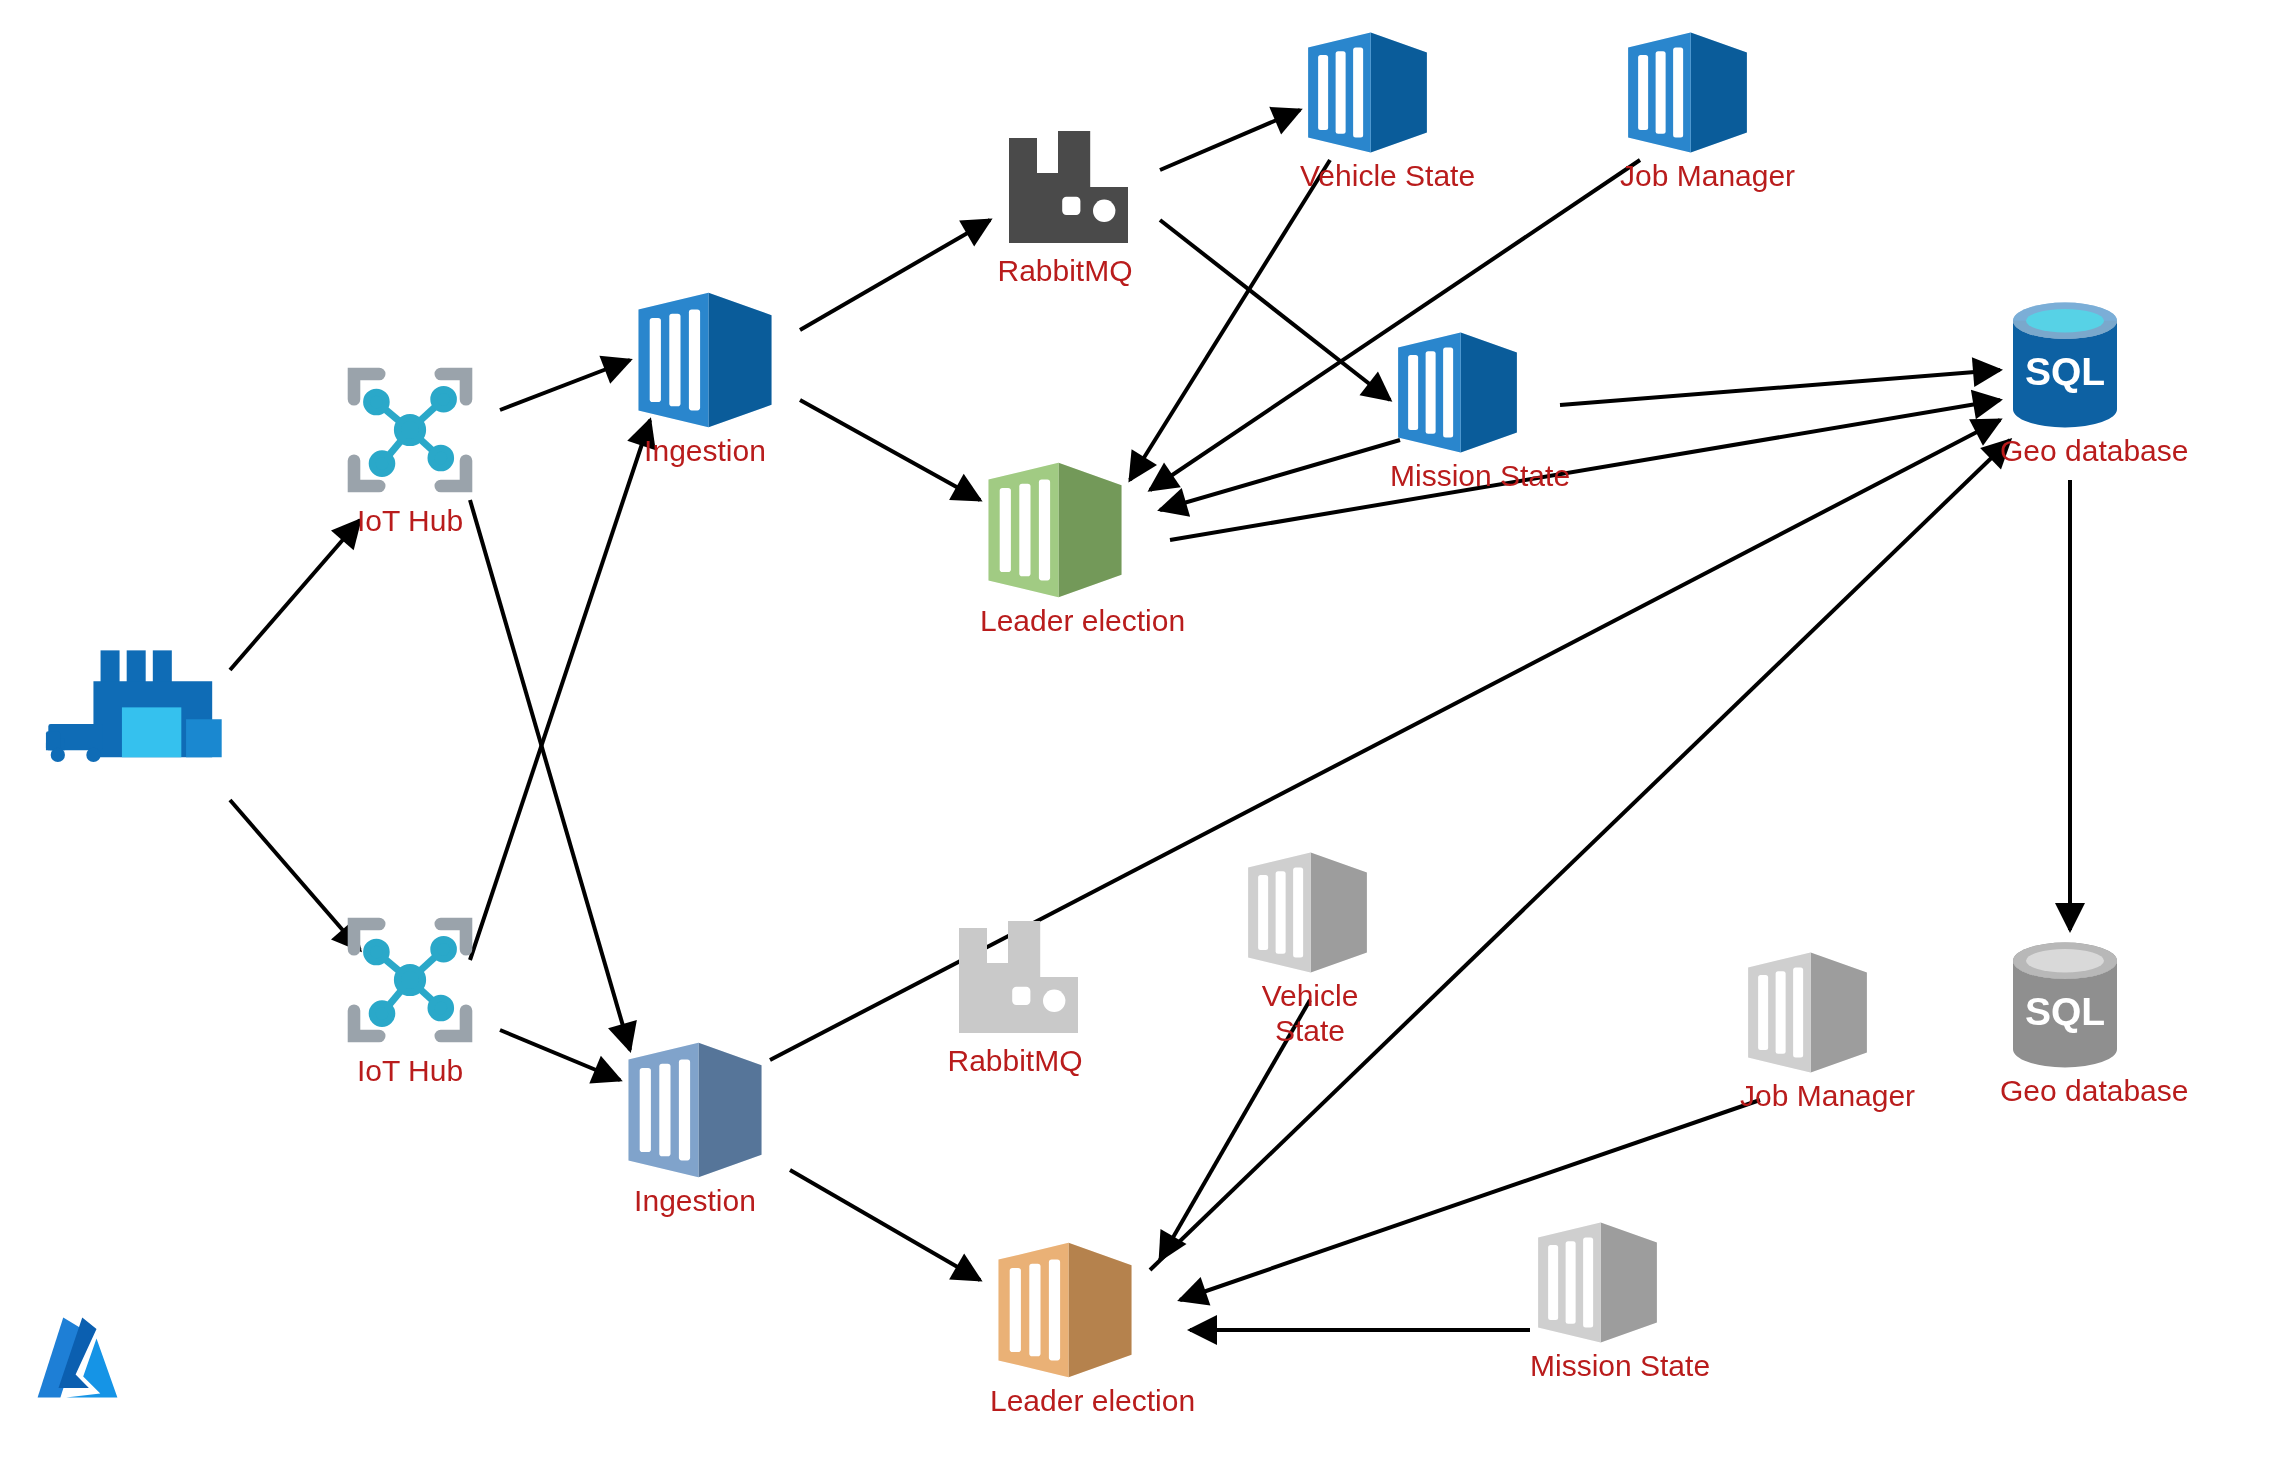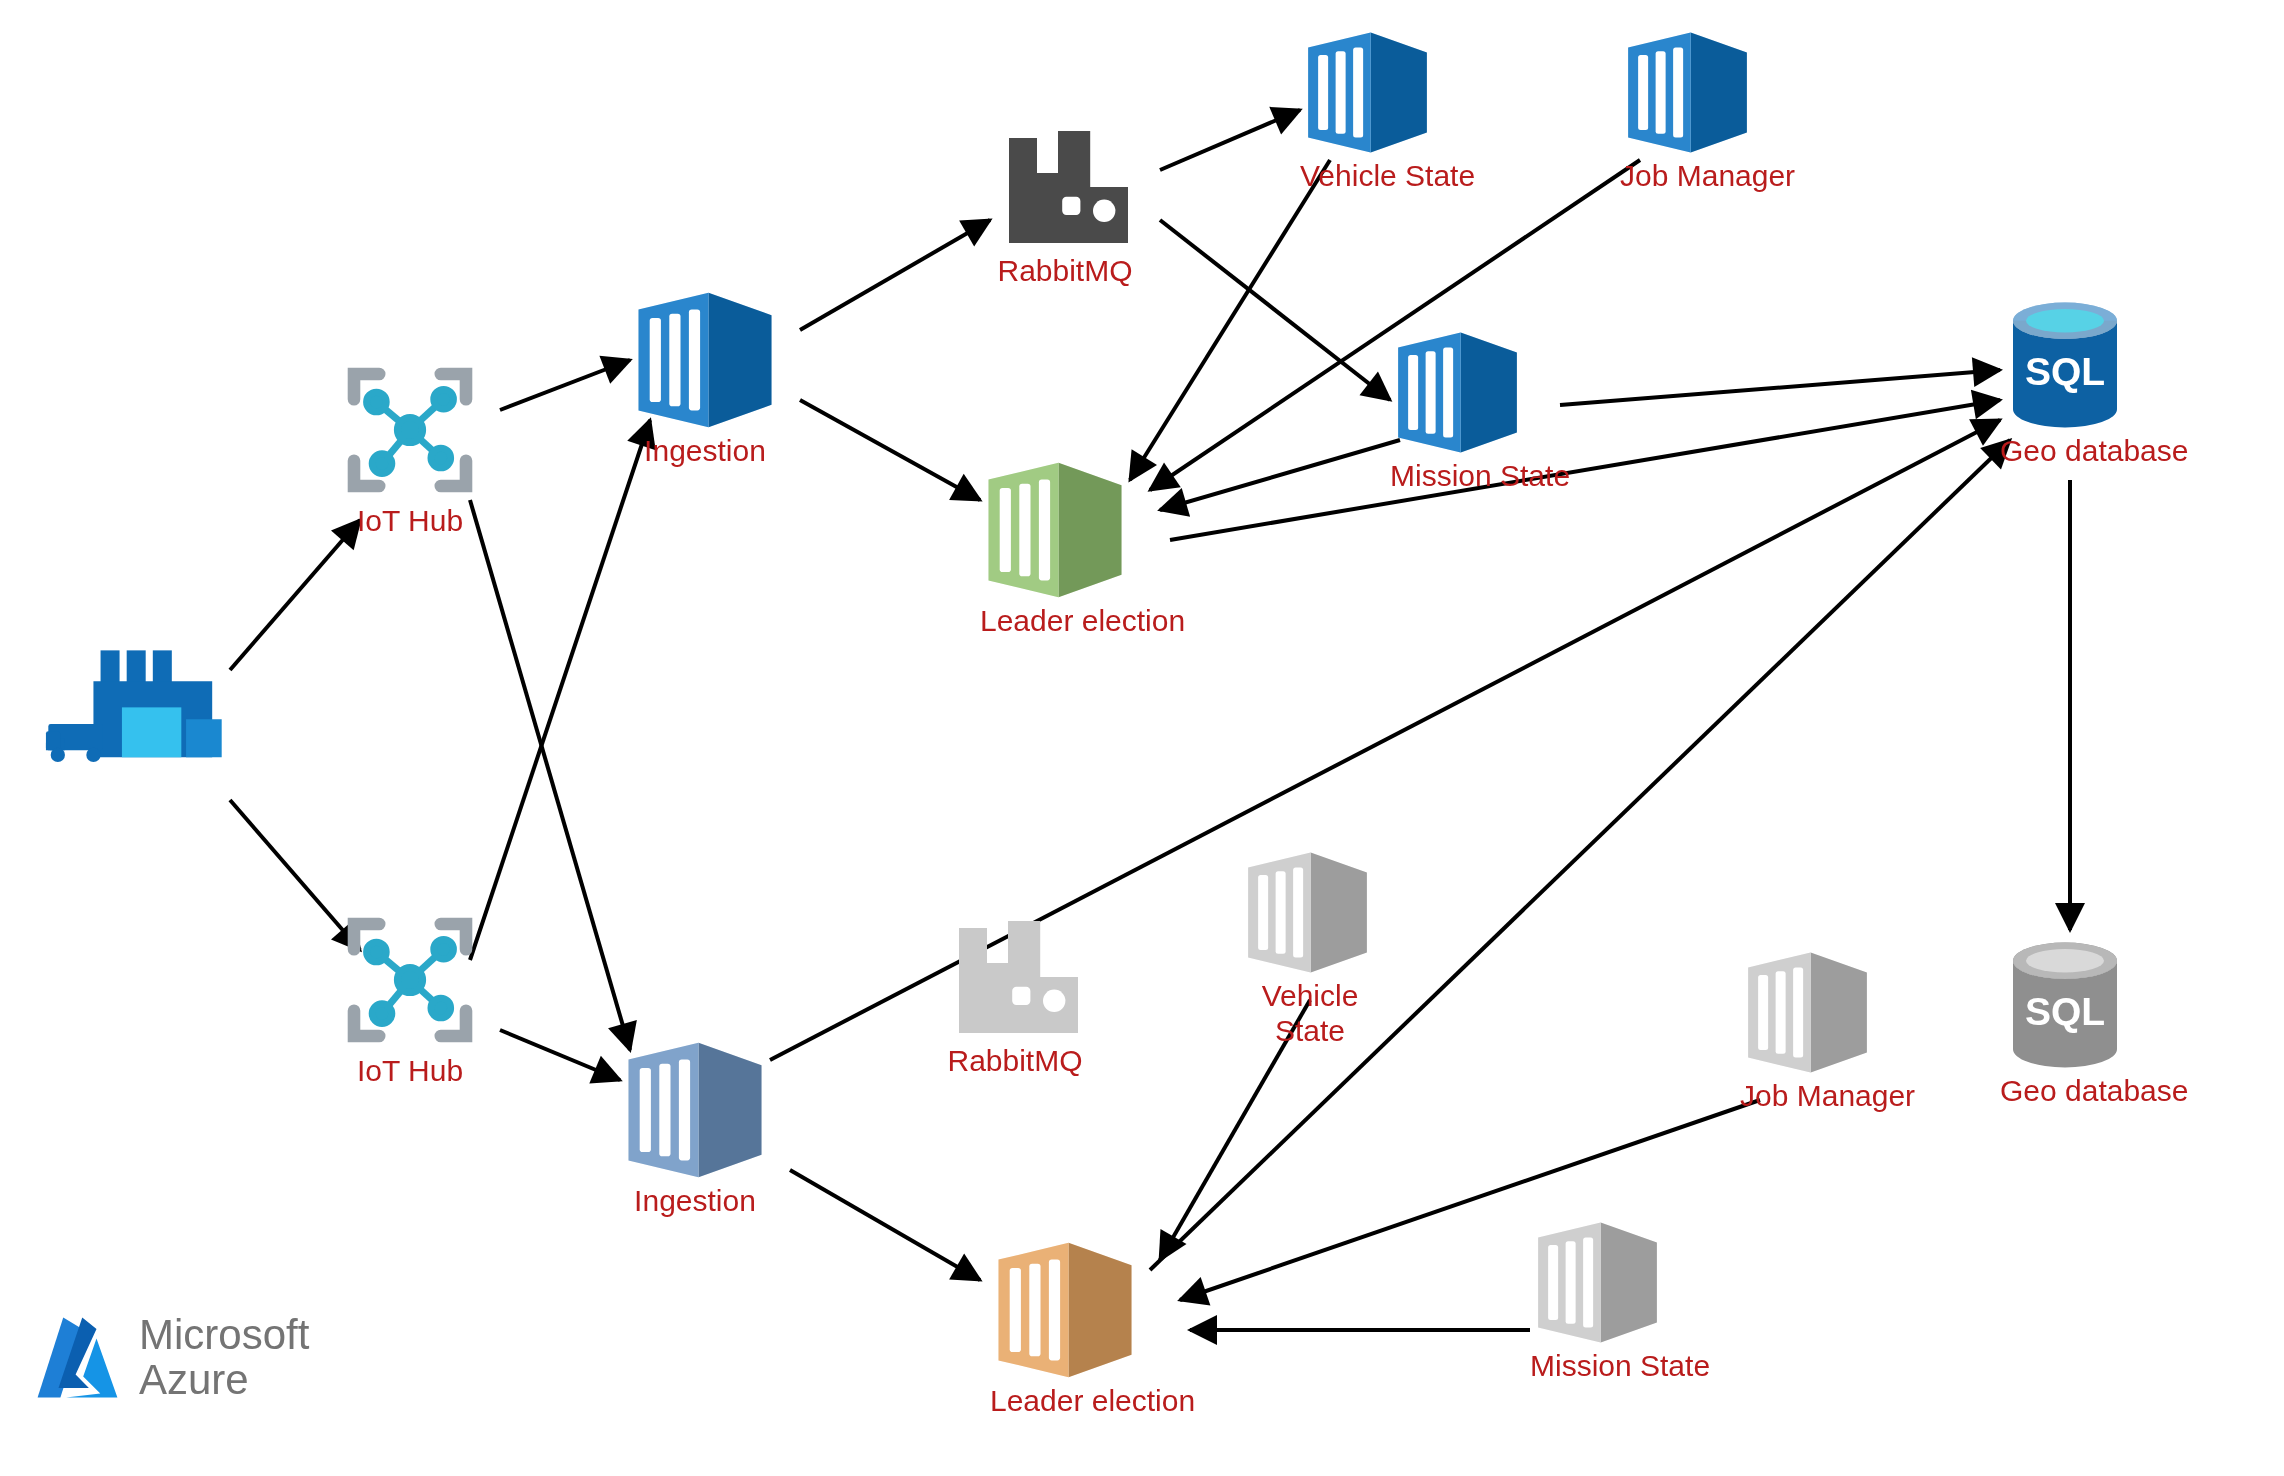--- a/index.html
+++ b/index.html
@@ -308,19 +308,15 @@
   </svg>
   <div class="label">Geo database</div>
 </div>
 
 <div class="brand" style="left:30px; top:1310px;">
   <svg width="95" height="95" viewBox="0 0 100 100">
     <path d="M35 8 L8 92 L32 92 L55 20 Z" fill="#1e7fd6"></path>
     <path d="M55 8 L30 82 L62 82 L48 68 L70 20 Z" fill="#0b5fb0"></path>
     <path d="M38 92 L92 92 L70 30 L56 70 L74 88 Z" fill="#1594e6"></path>
   </svg>
-  <div class="txt">
-    <div>Microsoft</div>
-    <div>Azure</div>
-  </div>
 </div>
 
 </div>
 
 </body></html>

